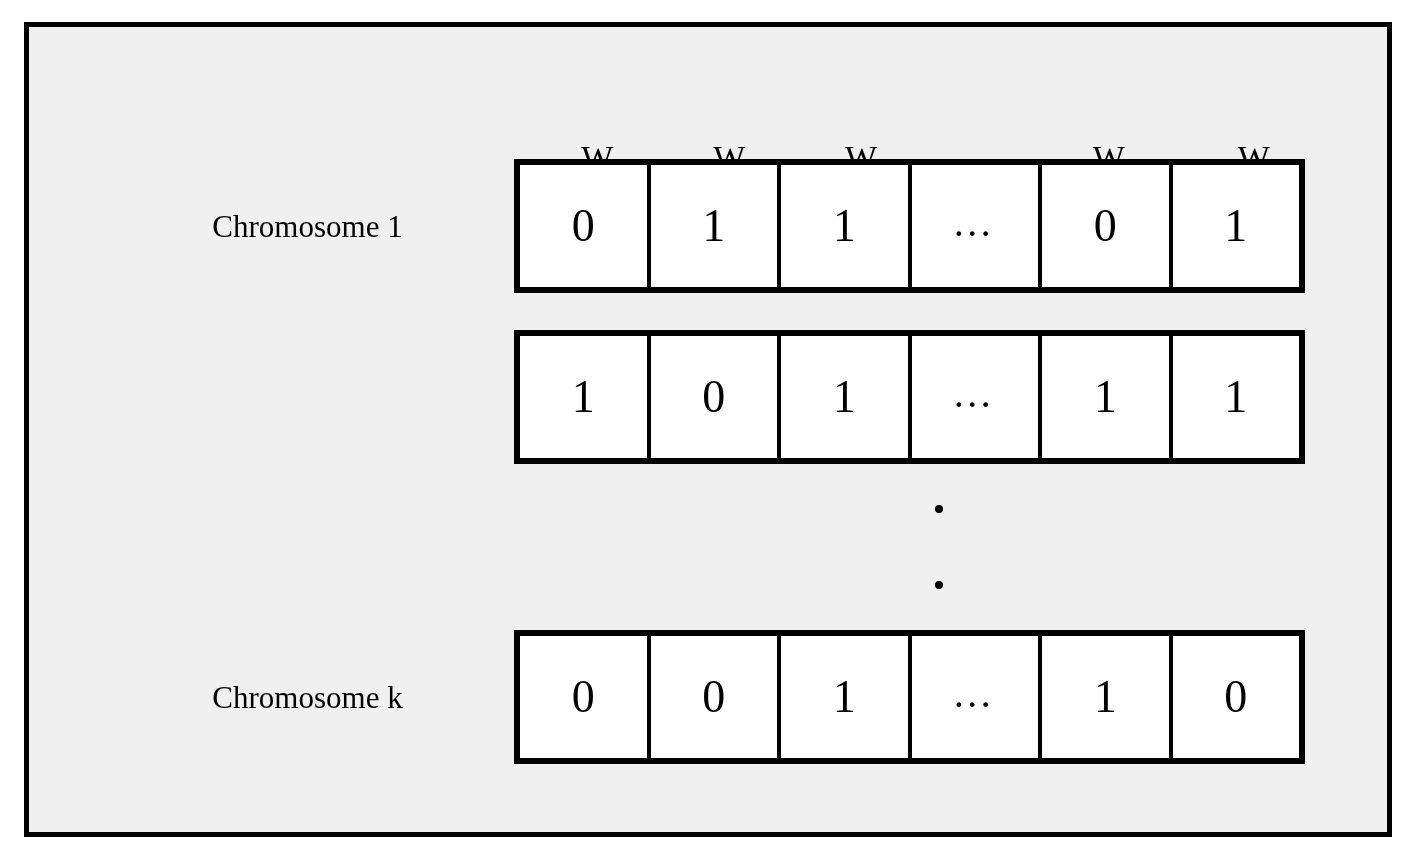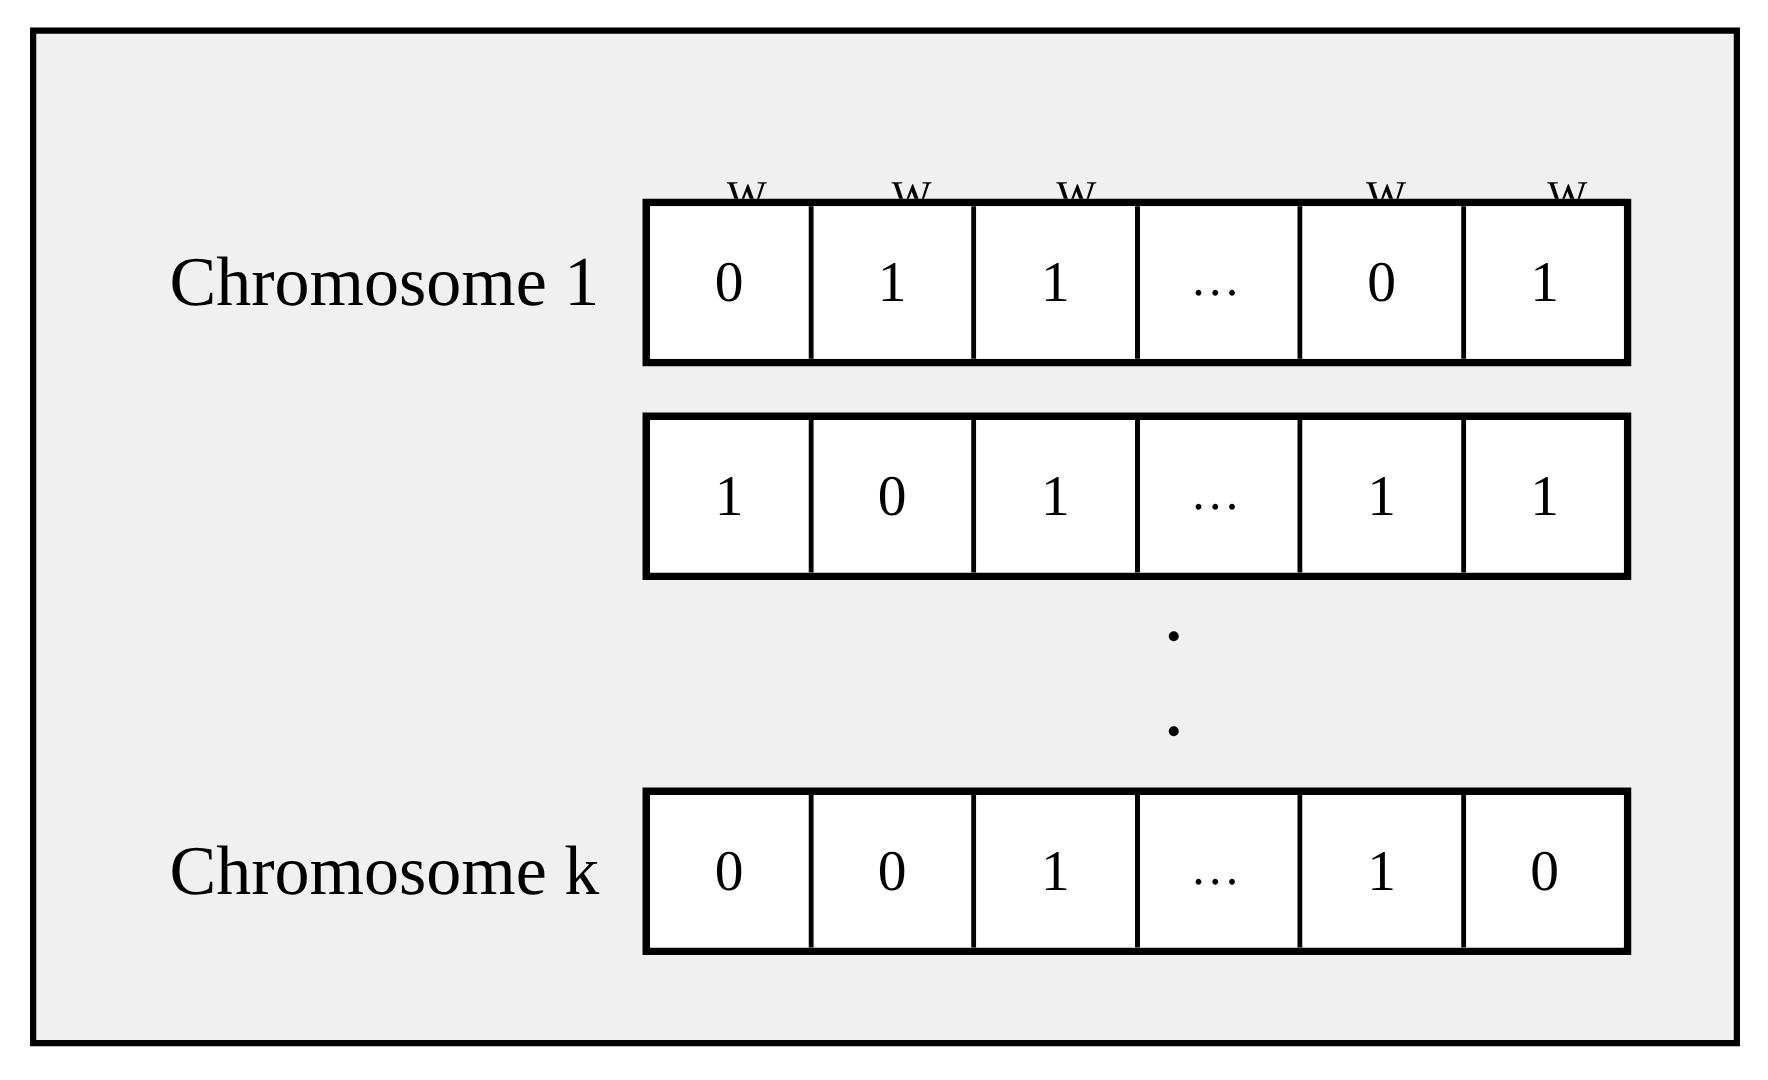--- a/index.html
+++ b/index.html
@@ -74,21 +74,21 @@
 
   .row-label {
     position: absolute;
     left: 72px;
     top: 0;
     width: 413px;
     height: 134px;
     display: flex;
     align-items: center;
     justify-content: center;
-    font-size: 56px;
+    font-size: 31px;
     line-height: 1;
     white-space: nowrap;
   }
 
   .gene-strip {
     position: absolute;
     left: 485px;
     top: 0;
     width: 791px;
     height: 134px;

